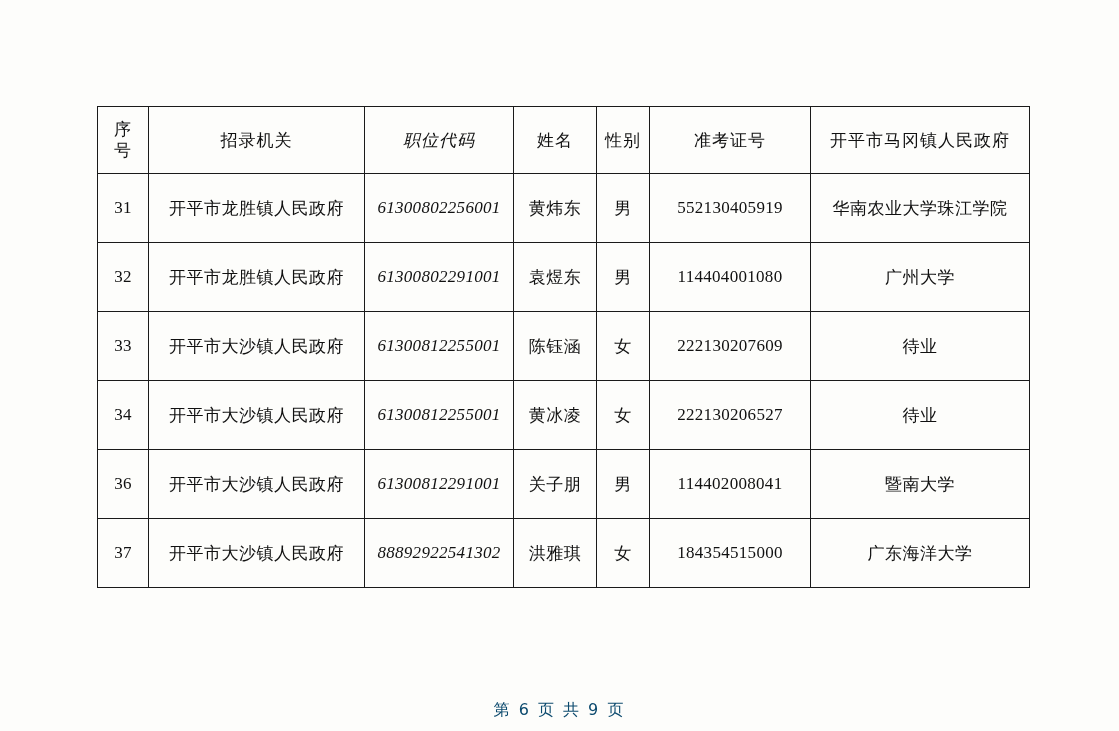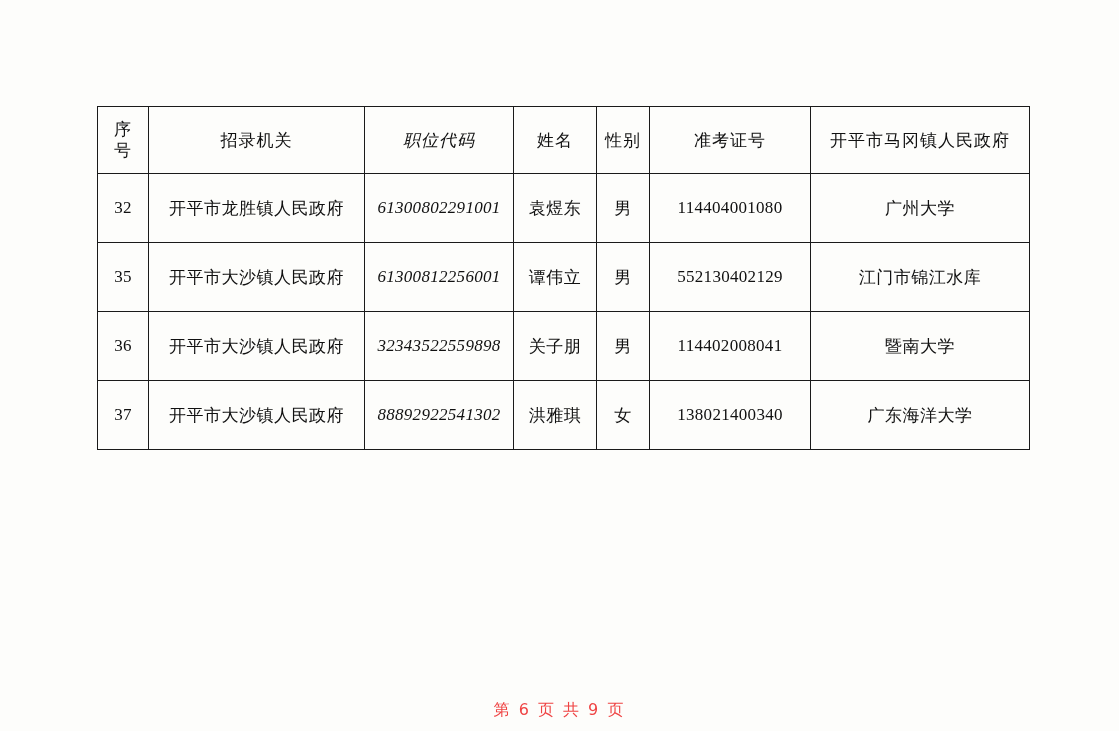--- a/index.html
+++ b/index.html
@@ -71,21 +71,21 @@
     font-size: 18px;
     letter-spacing: 0.3px;
   }
   .footer {
     position: absolute;
     left: 0;
     top: 700px;
     width: 1119px;
     text-align: center;
     font-size: 16px;
-    color: #ef4444;
+    color: #0c4a6e;
     letter-spacing: 2px;
   }
   .footer span { display: inline-block; }
 </style>
 </head>
 <body>
 
 <div class="page">
 
   <div class="table-wrap">
@@ -99,53 +99,71 @@
           <th class="col-org cell-cn">招录机关</th>
           <th class="col-code cell-cn">职位代码</th>
           <th class="col-name cell-cn">姓名</th>
           <th class="col-sex cell-cn">性别</th>
           <th class="col-exam cell-cn">准考证号</th>
           <th class="col-school cell-cn">开平市马冈镇人民政府</th>
         </tr>
       </thead>
       <tbody>
         <tr>
+          <td class="col-seq cell-num">31</td>
+          <td class="col-org cell-cn">开平市龙胜镇人民政府</td>
+          <td class="col-code cell-num">61300802256001</td>
+          <td class="col-name cell-cn">黄炜东</td>
+          <td class="col-sex cell-cn">男</td>
+          <td class="col-exam cell-num">552130405919</td>
+          <td class="col-school cell-cn">华南农业大学珠江学院</td>
+        </tr>
+        <tr>
           <td class="col-seq cell-num">32</td>
           <td class="col-org cell-cn">开平市龙胜镇人民政府</td>
           <td class="col-code cell-num">61300802291001</td>
           <td class="col-name cell-cn">袁煜东</td>
           <td class="col-sex cell-cn">男</td>
           <td class="col-exam cell-num">114404001080</td>
           <td class="col-school cell-cn">广州大学</td>
         </tr>
         <tr>
-          <td class="col-seq cell-num">35</td>
+          <td class="col-seq cell-num">33</td>
           <td class="col-org cell-cn">开平市大沙镇人民政府</td>
-          <td class="col-code cell-num">61300812256001</td>
-          <td class="col-name cell-cn">谭伟立</td>
-          <td class="col-sex cell-cn">男</td>
-          <td class="col-exam cell-num">552130402129</td>
-          <td class="col-school cell-cn">江门市锦江水库</td>
+          <td class="col-code cell-num">61300812255001</td>
+          <td class="col-name cell-cn">陈钰涵</td>
+          <td class="col-sex cell-cn">女</td>
+          <td class="col-exam cell-num">222130207609</td>
+          <td class="col-school cell-cn">待业</td>
+        </tr>
+        <tr>
+          <td class="col-seq cell-num">34</td>
+          <td class="col-org cell-cn">开平市大沙镇人民政府</td>
+          <td class="col-code cell-num">61300812255001</td>
+          <td class="col-name cell-cn">黄冰凌</td>
+          <td class="col-sex cell-cn">女</td>
+          <td class="col-exam cell-num">222130206527</td>
+          <td class="col-school cell-cn">待业</td>
         </tr>
         <tr>
           <td class="col-seq cell-num">36</td>
           <td class="col-org cell-cn">开平市大沙镇人民政府</td>
-          <td class="col-code cell-num">32343522559898</td>
+          <td class="col-code cell-num">61300812291001</td>
           <td class="col-name cell-cn">关子朋</td>
           <td class="col-sex cell-cn">男</td>
           <td class="col-exam cell-num">114402008041</td>
           <td class="col-school cell-cn">暨南大学</td>
         </tr>
         <tr>
           <td class="col-seq cell-num">37</td>
           <td class="col-org cell-cn">开平市大沙镇人民政府</td>
           <td class="col-code cell-num">88892922541302</td>
           <td class="col-name cell-cn">洪雅琪</td>
           <td class="col-sex cell-cn">女</td>
-          <td class="col-exam cell-num">138021400340</td>
+          <td class="col-exam cell-num">184354515000</td>
           <td class="col-school cell-cn">广东海洋大学</td>
         </tr>
       </tbody>
     </table>
   </div>
 
   <div class="footer">
     <span>第 6 页 共 9 页</span>
   </div>
 

